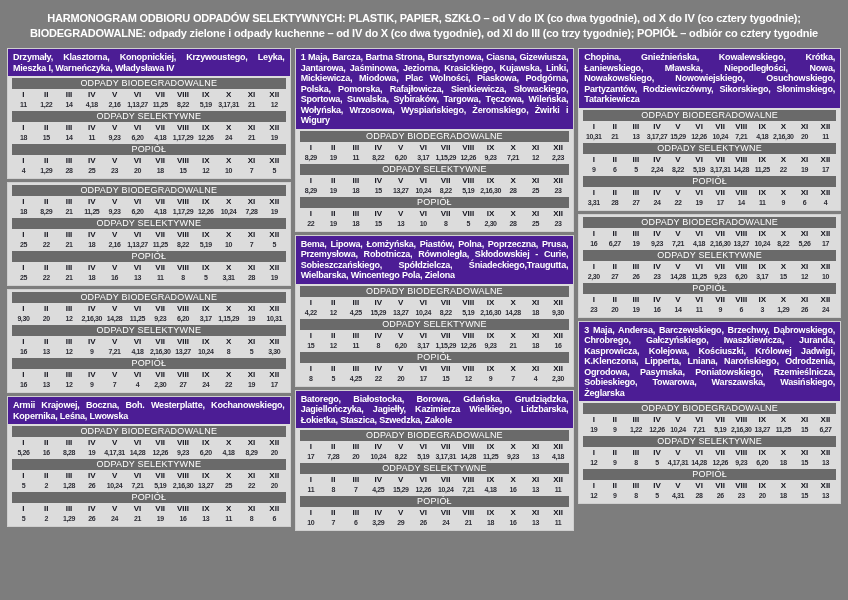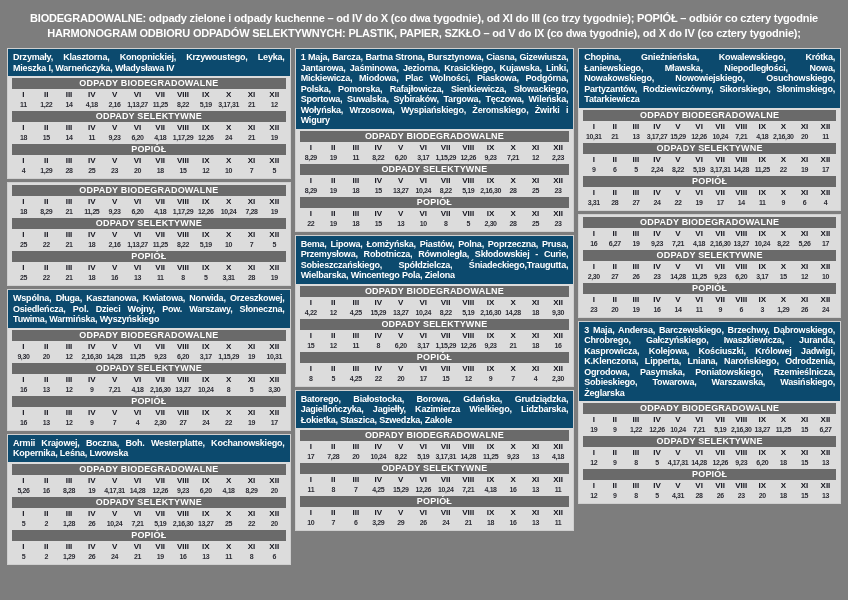--- a/index.html
+++ b/index.html
@@ -27,34 +27,34 @@
   .col{display:flex;flex-direction:column;gap:5px;}
   .col1{width:283px;}
   .col2{width:279px;align-items:center;}
   .col3{width:262px;}
   .card{
     background:#dcdcdc;
     padding-bottom:3px;
     box-shadow:0 0 0 1px #cfcfcf;
   }
   .streets{
-    background:#0c4a6e;
+    background:#4c1d95;
     color:#ffffff;
     font-weight:bold;
     font-size:9px;
     line-height:10.5px;
     padding:3px 5px 3px 5px;
     text-align:justify;
     letter-spacing:-0.2px;
     margin-bottom:2px;
   }
   .bar{
     background:#6a6a6a;
     color:#ffffff;
-    font-weight:bold;
+    font-weight:normal;
     font-size:9px;
     line-height:11px;
     text-align:center;
     letter-spacing:0.2px;
     margin:2px 4px 1px 4px;
   }
   .months,.days{
     display:grid;
     grid-template-columns:repeat(12,1fr);
     margin:0 4px;
@@ -72,22 +72,22 @@
     line-height:9px;
     white-space:nowrap;
     font-weight:bold;
     letter-spacing:-0.4px;
   }
 </style>
 </head>
 <body>
 
 <header class="banner">
+  <div>HARMONOGRAM ODBIORU ODPADÓW SELEKTYWNYCH: PLASTIK, PAPIER, SZKŁO – od V do IX (co dwa tygodnie), od X do IV (co cztery tygodnie);</div>
   <div>BIODEGRADOWALNE: odpady zielone i odpady kuchenne – od IV do X (co dwa tygodnie), od XI do III (co trzy tygodnie); POPIÓŁ – odbiór co cztery tygodnie</div>
-  <div>HARMONOGRAM ODBIORU ODPADÓW SELEKTYWNYCH: PLASTIK, PAPIER, SZKŁO – od V do IX (co dwa tygodnie), od X do IV (co cztery tygodnie);</div>
 </header>
 
 <main class="cols" id="cols">
     <div class="col col1">
       <section class="card">
         <div class="streets">Drzymały,  Klasztorna,  Konopnickiej, Krzywoustego, Leyka, Mieszka I, Warneńczyka, Władysława IV</div>
         <div class="bar">ODPADY BIODEGRADOWALNE</div>
         <div class="months">
           <span>I</span>
           <span>II</span>
@@ -258,21 +258,20 @@
           <span>13</span>
           <span>11</span>
           <span>8</span>
           <span>5</span>
           <span>3,31</span>
           <span>28</span>
           <span>19</span>
         </div>
       </section>
       <section class="card">
-        <div class="streets">Wspólna, Długa, Kasztanowa, Kwiatowa, Norwida,  Orzeszkowej, Osiedleńcza, Pol. Dzieci Wojny, Pow. Warszawy, Słoneczna,  Tuwima, Warmińska, Wyszyńskiego</div>
         <div class="bar">ODPADY BIODEGRADOWALNE</div>
         <div class="months">
           <span>I</span>
           <span>II</span>
           <span>III</span>
           <span>IV</span>
           <span>V</span>
           <span>VI</span>
           <span>VII</span>
           <span>VIII</span>

